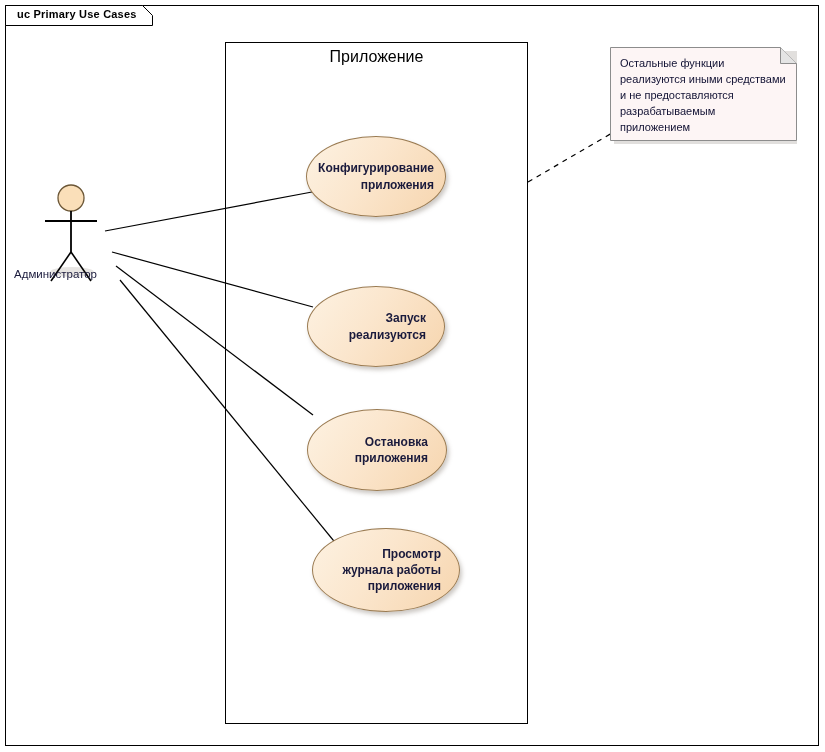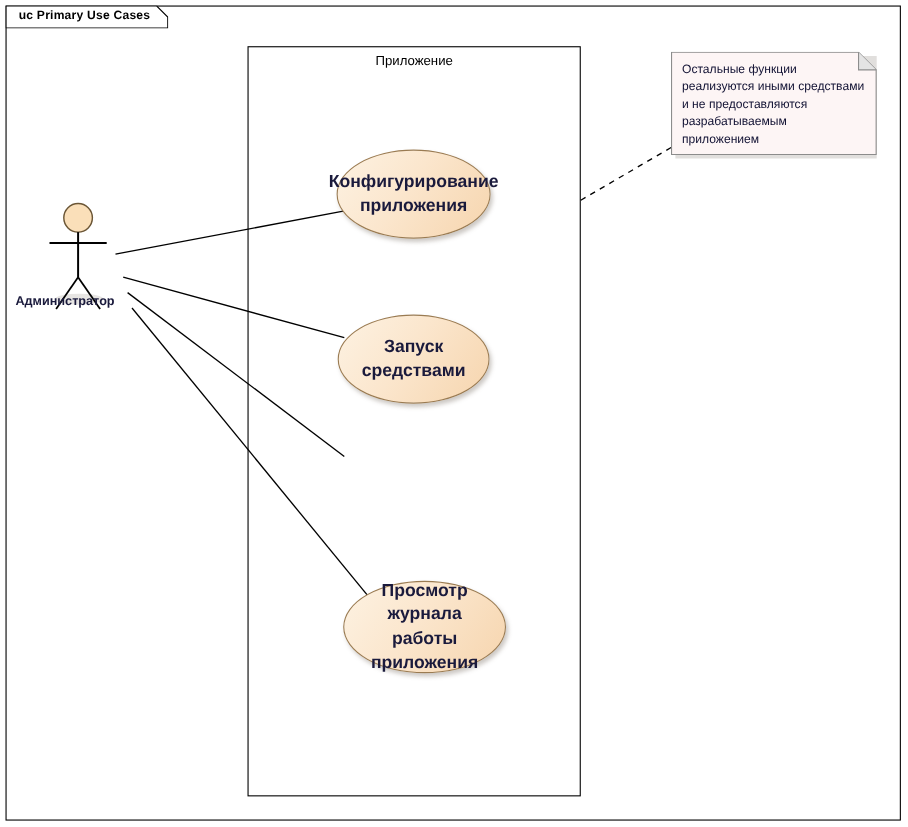--- a/index.html
+++ b/index.html
@@ -54,21 +54,21 @@
     border: 1px solid #000000;
     box-sizing: border-box;
     background: transparent;
   }
   .system-boundary-label {
     position: absolute;
     left: 225px;
     top: 48px;
     width: 303px;
     text-align: center;
-    font-size: 12px;
+    font-size: 16px;
     color: #000000;
   }
   
   .connector-layer {
     position: absolute;
     left: 0;
     top: 0;
     width: 825px;
     height: 752px;
     pointer-events: none;
@@ -79,42 +79,42 @@
     box-sizing: border-box;
     border: 1px solid #9a7b52;
     border-radius: 50%;
     background: linear-gradient(125deg, #fdf2e2 0%, #fbe6cd 45%, #f6d5ae 100%);
     box-shadow: 2px 3px 4px rgba(120,110,100,0.38);
     display: flex;
     align-items: center;
     justify-content: center;
   }
   .use-case-label {
-    font-size: 16px;
+    font-size: 12px;
     font-weight: bold;
     color: #1a1a3c;
-    text-align: center;
+    text-align: right;
     line-height: 1.35;
     padding: 0 18px;
   }
   
   .actor {
     position: absolute;
     left: 30px;
     top: 180px;
     width: 100px;
     height: 110px;
   }
   .actor svg { display: block; }
   .actor-label {
     position: absolute;
     left: 14px;
     top: 268px;
     font-size: 11.5px;
-    font-weight: bold;
+    font-weight: normal;
     color: #1a1a3c;
     white-space: nowrap;
   }
   
   .note {
     position: absolute;
     left: 610px;
     top: 47px;
     width: 167px;
     height: 95px;
@@ -175,23 +175,26 @@
       <line x1="41" y1="72" x2="61" y2="101" stroke="#000000" stroke-width="1.6"></line>
     </svg>
   </div>
   <div class="actor-label">Администратор</div>
 
   <div class="use-case" style="left:306px; top:136px; width:140px; height:81px;">
     <span class="use-case-label">Конфигурирование приложения</span>
   </div>
 
   <div class="use-case" style="left:307px; top:286px; width:138px; height:81px;">
-    <span class="use-case-label">Запуск средствами</span>
-  </div>
-
+    <span class="use-case-label">Запуск реализуются</span>
+  </div>
+
+  <div class="use-case" style="left:307px; top:409px; width:140px; height:82px;">
+    <span class="use-case-label">Остановка приложения</span>
+  </div>
 
   <div class="use-case" style="left:312px; top:528px; width:148px; height:84px;">
     <span class="use-case-label">Просмотр журнала работы приложения</span>
   </div>
 
   <div class="note">
     <svg width="191" height="99" viewBox="0 0 191 99">
       <path d="M 4 4 L 187 4 L 187 97 L 4 97 Z" fill="rgba(120,110,100,0.22)"></path>
       <path d="M 0.5 0.5 L 170.5 0.5 L 186.5 16.5 L 186.5 93.5 L 0.5 93.5 Z" fill="#fdf5f5" stroke="#8c8c8c" stroke-width="1"></path>
       <path d="M 170.5 0.5 L 170.5 16.5 L 186.5 16.5" fill="#e4e4e4" stroke="#8c8c8c" stroke-width="1"></path>

